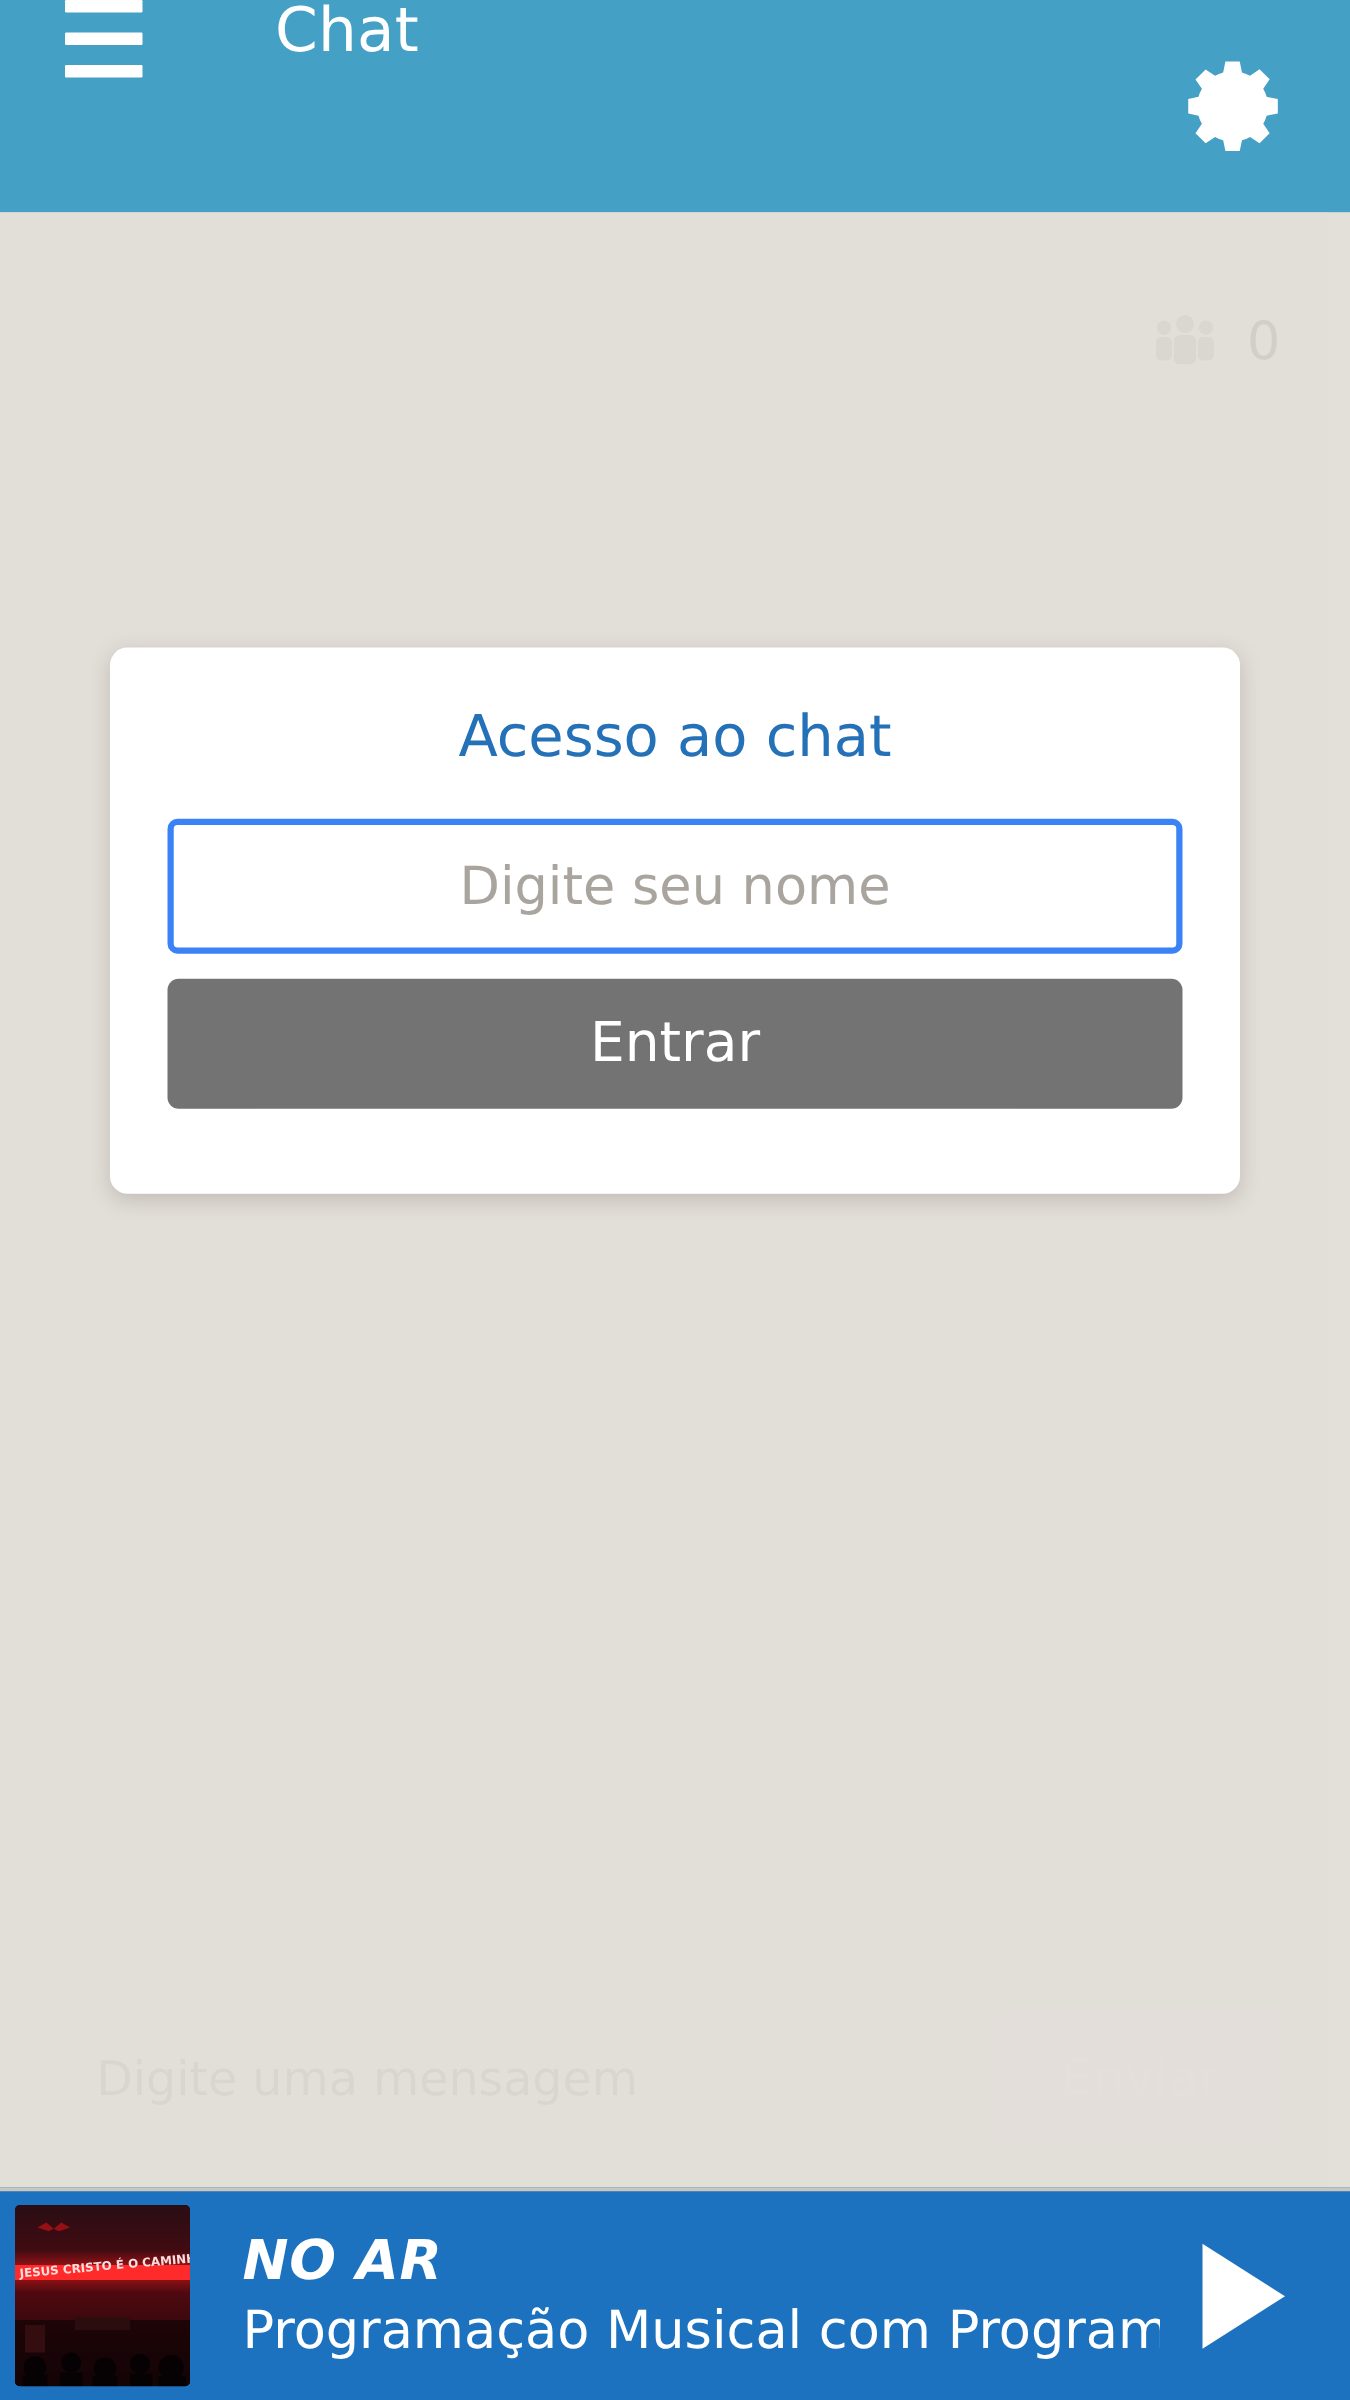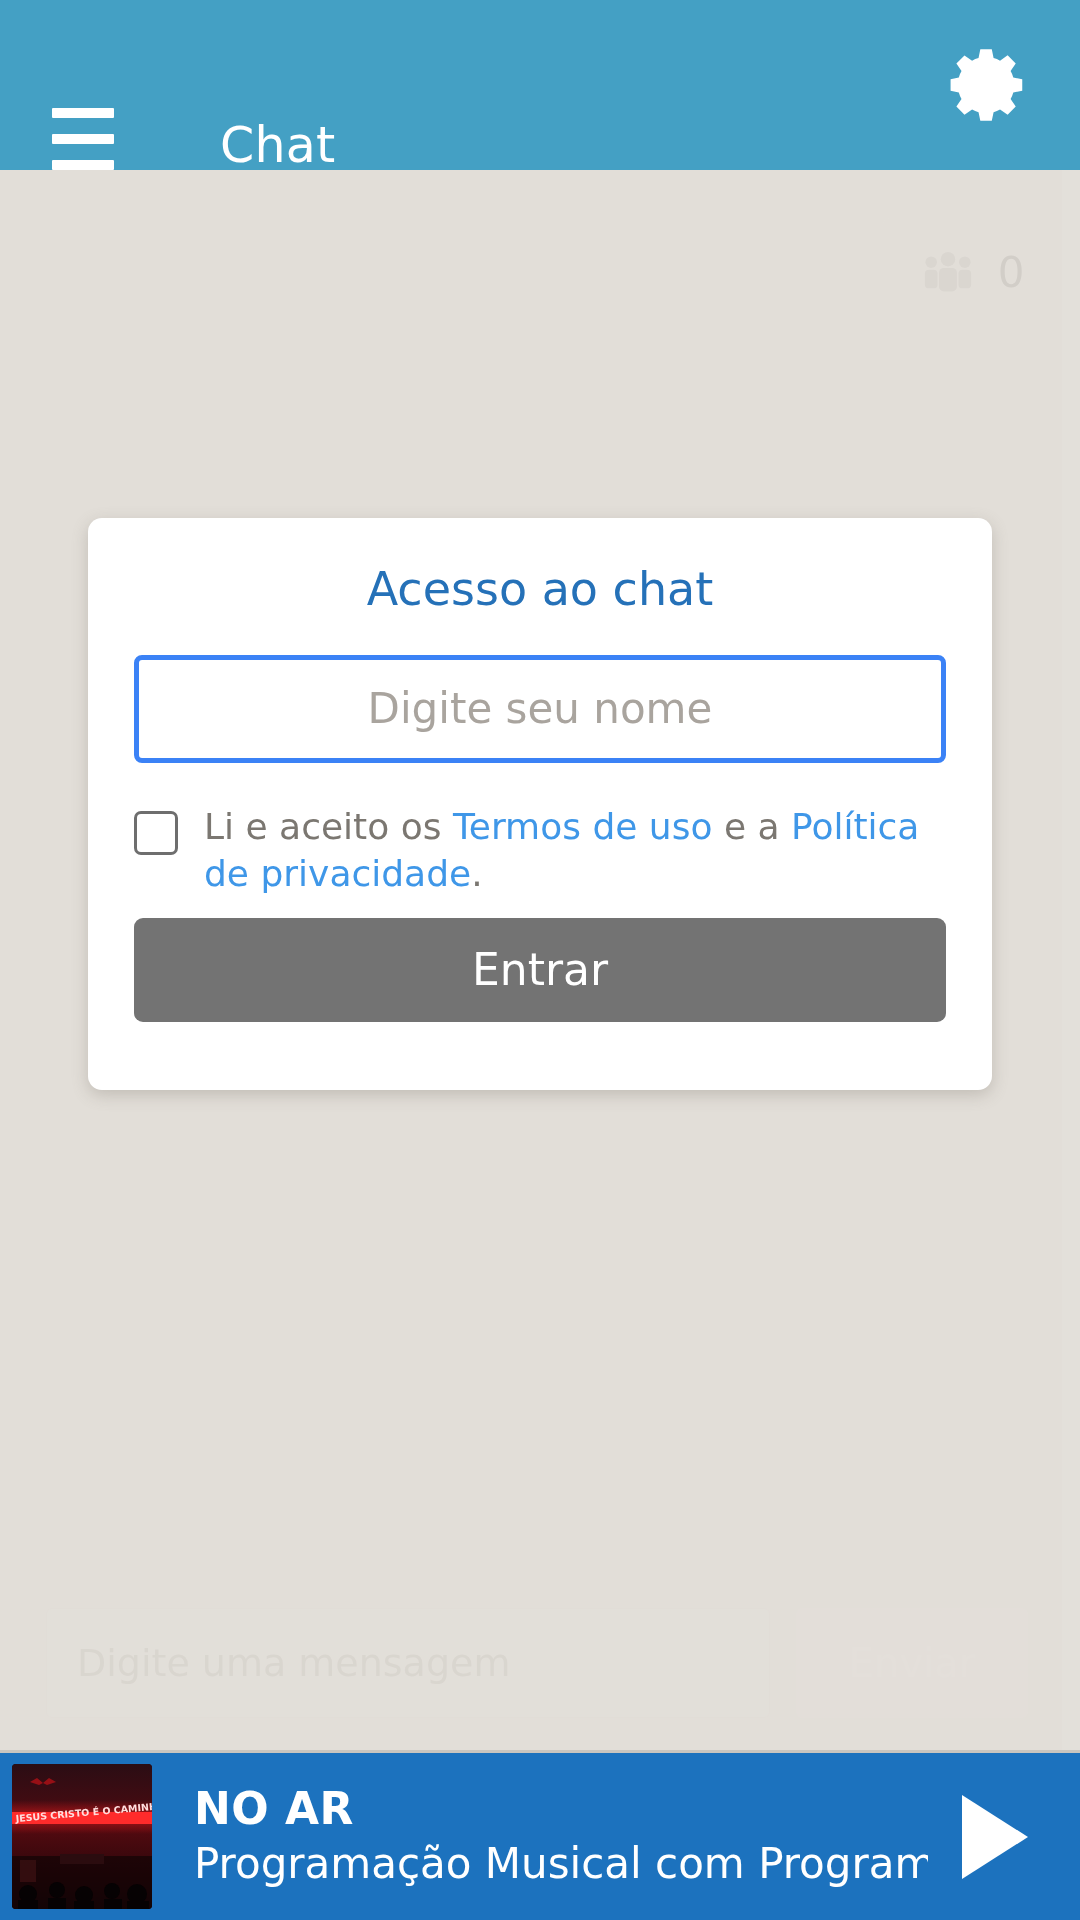--- a/index.html
+++ b/index.html
@@ -13,21 +13,21 @@
     position:relative;
     width:1080px; height:1920px;
     background:#e3dfd9;
   }
 
   
   #header {
     position:absolute; top:0; left:0;
     width:1080px; height:170px;
     background:#44a0c4;
-    display:flex; align-items:flex-end;
+    display:flex; align-items:flex-start;
   }
   #hamburger {
     width:76px; height:62px;
     margin-left:52px;
     display:flex; flex-direction:column; justify-content:space-between;
     cursor:pointer;
   }
   #hamburger span {
     display:block; width:62px; height:10px;
     background:#ffffff; border-radius:1px;
@@ -202,20 +202,21 @@
     flex:1;
     margin-left:42px;
     min-width:0;
     color:#ffffff;
   }
   #player-status {
     font-size:44px;
     font-weight:bold;
     line-height:1.12;
     letter-spacing:0.5px;
+    font-style:italic;
   }
   #player-program {
     font-size:42px;
     font-weight:400;
     line-height:1.18;
     margin-top:6px;
     white-space:nowrap;
     overflow:hidden;
   }
   #play-button {
@@ -271,26 +272,20 @@
     </div>
   </div>
 
   <div id="modal-overlay"></div>
 
   <div id="login-card">
     <div id="card-title">Acesso ao chat</div>
 
     <input id="name-input" type="text" placeholder="Digite seu nome" style="">
 
-    <div id="terms-row">
-      <div id="terms-checkbox"></div>
-      <div id="terms-text">
-        <span>Li e aceito os </span><a href="#">Termos de uso</a><span> e a </span><a href="#">Política de privacidade</a><span>.</span>
-      </div>
-    </div>
 
     <button id="enter-button">Entrar</button>
   </div>
 
   <div id="player-bar">
     <div id="album-art">
       <svg width="140" height="145" viewBox="0 0 140 145">
         <defs>
           <linearGradient id="skyGrad" x1="0" y1="0" x2="0" y2="1">
             <stop offset="0%" stop-color="#2a0d14"></stop>

